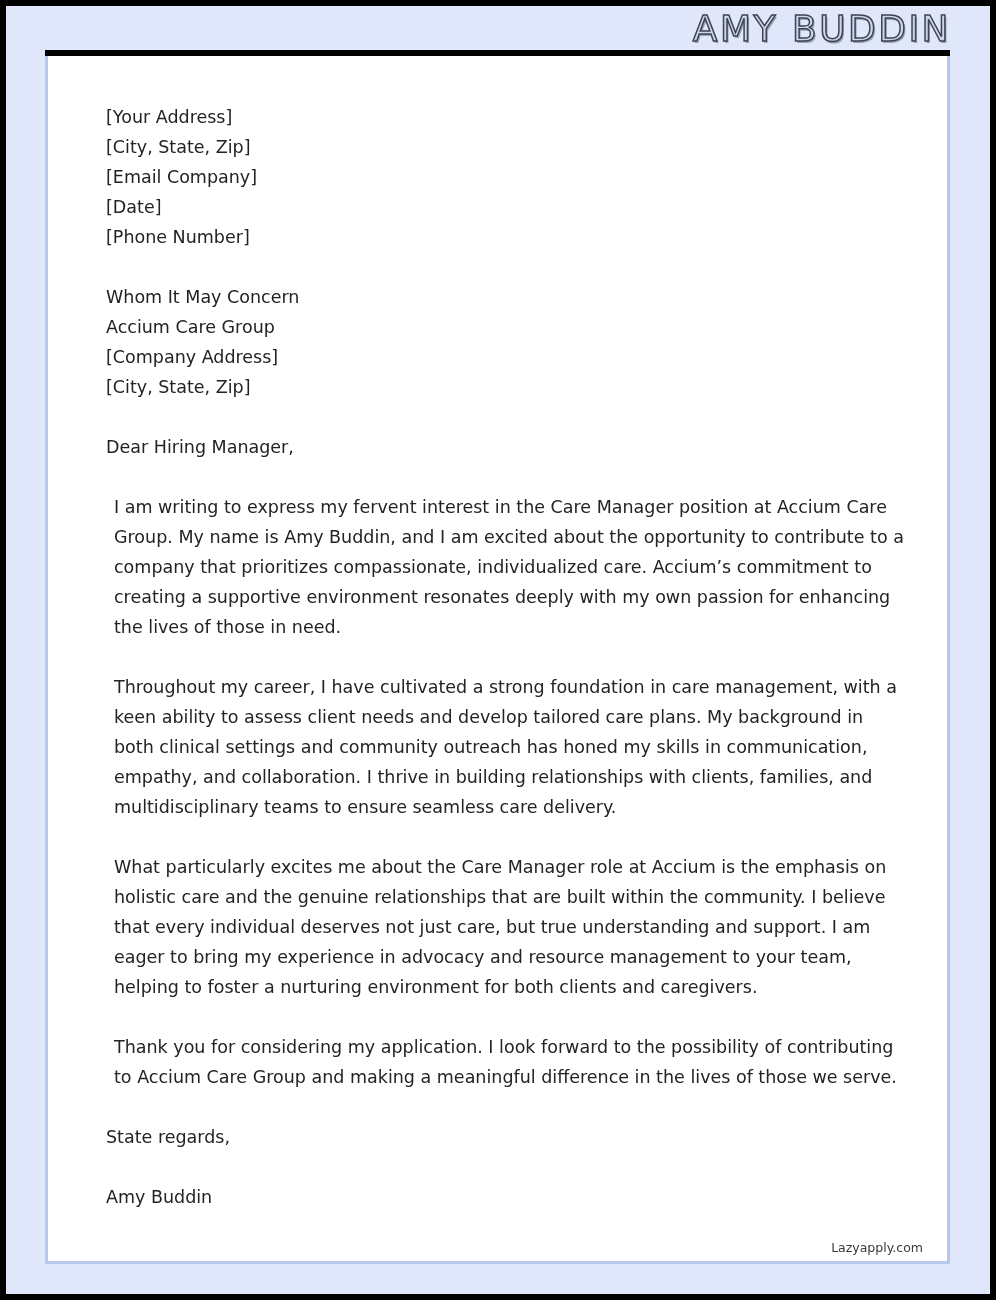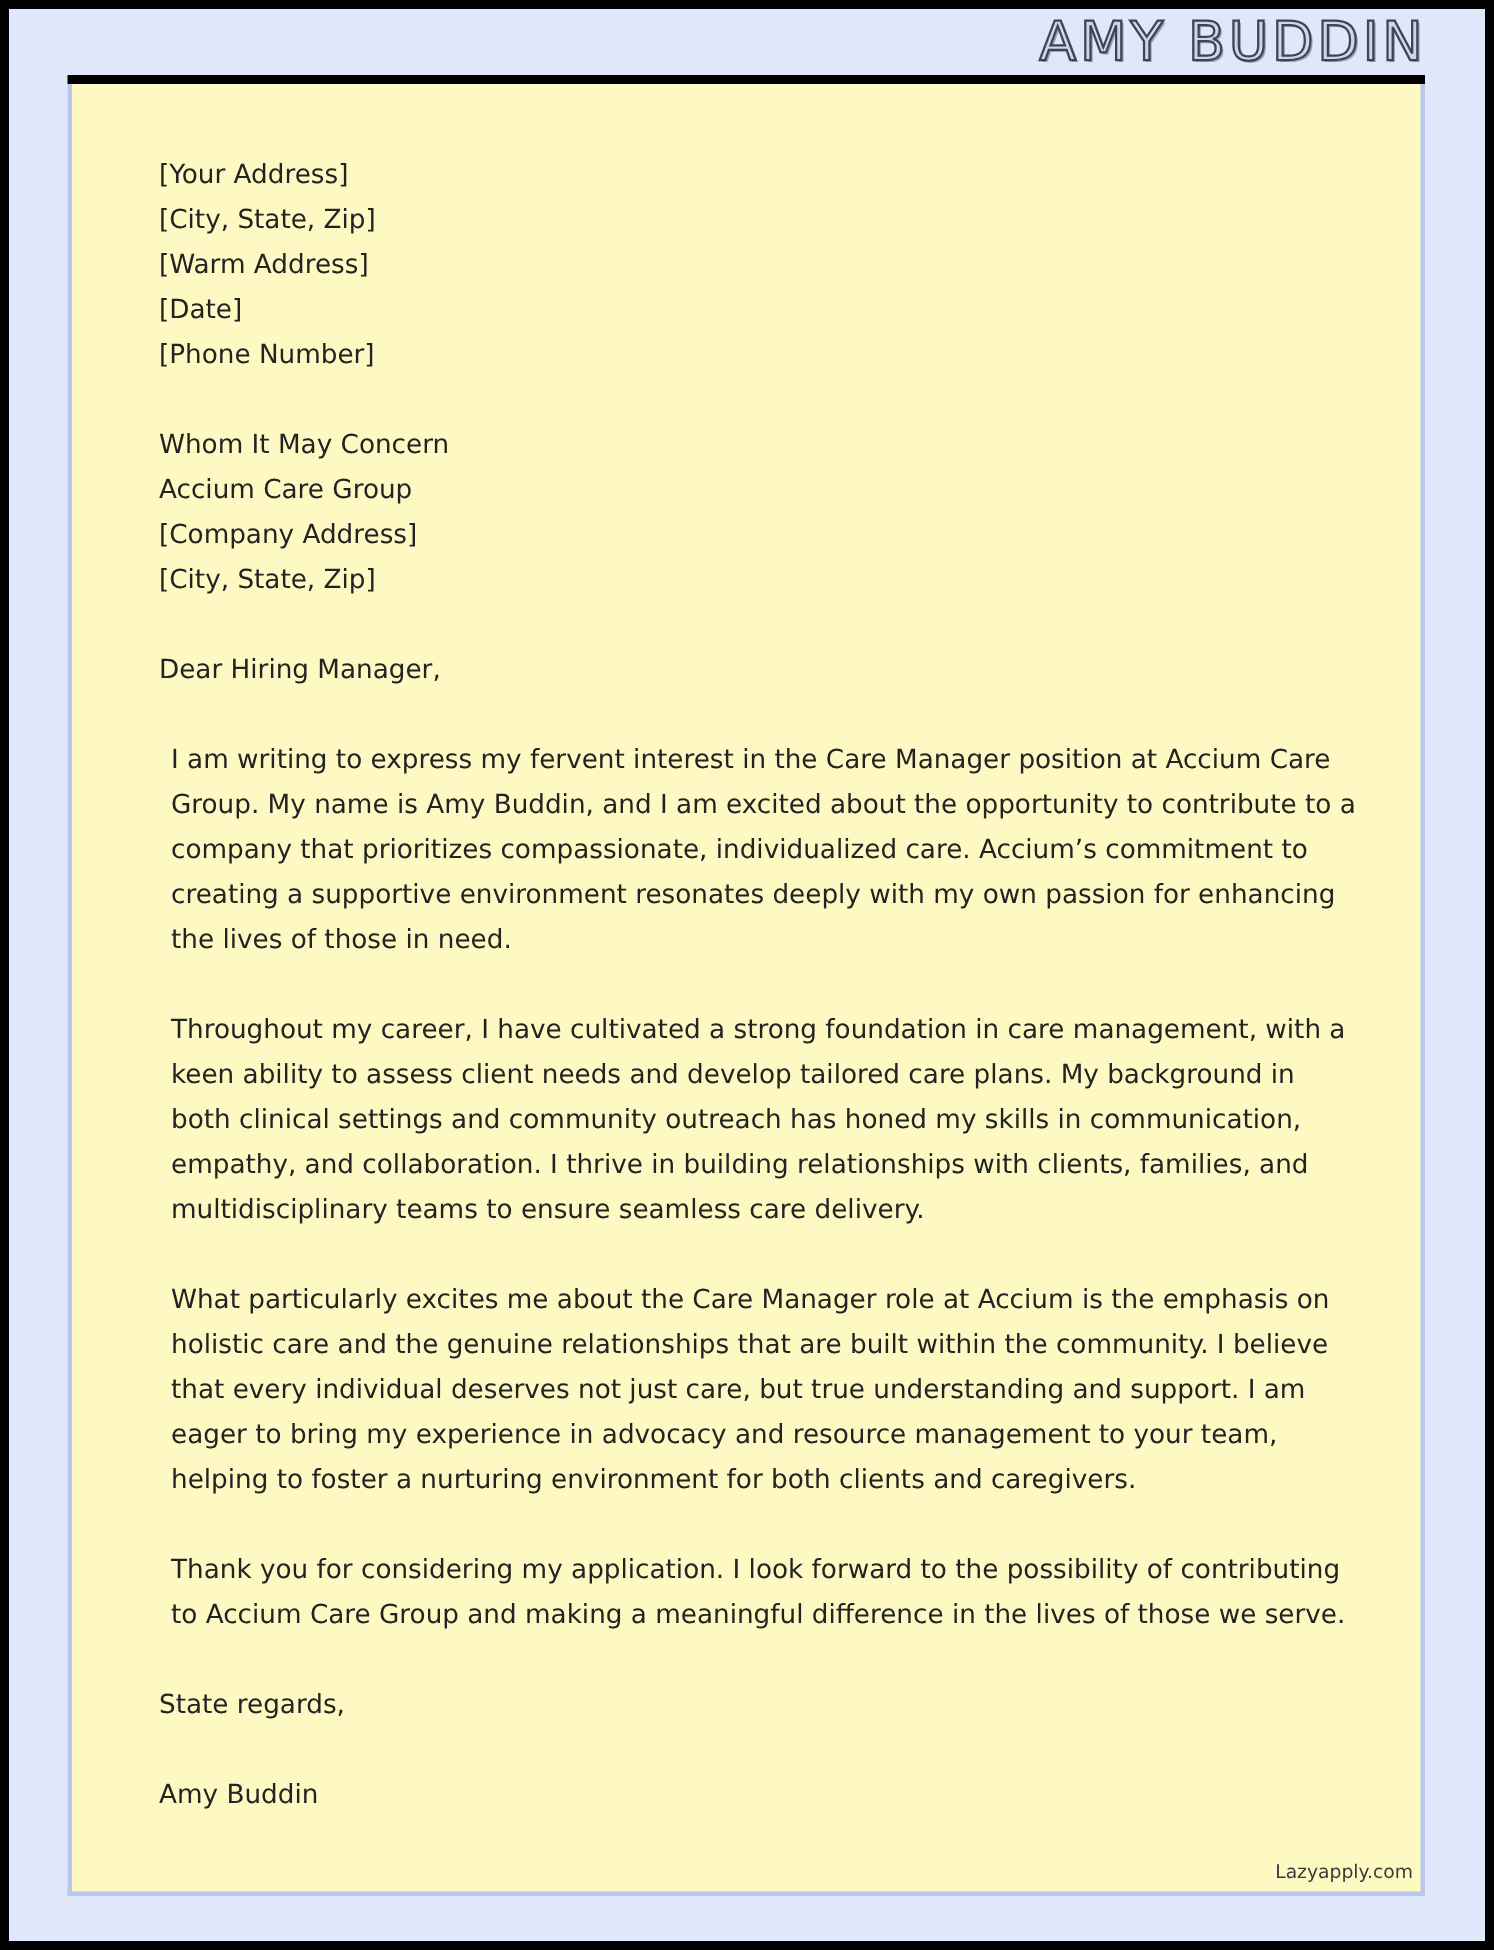--- a/index.html
+++ b/index.html
@@ -58,21 +58,21 @@
     background: #000000;
   }
 
   
   .letter-card {
     position: absolute;
     left: 39px;
     top: 50px;
     width: 905px;
     height: 1208px;
-    background: #fef9c3;
+    background: #ffffff;
     border-left: 3px solid #b6c8ee;
     border-right: 3px solid #b6c8ee;
     border-bottom: 3px solid #b6c8ee;
     box-sizing: border-box;
   }
 
   .letter-body {
     position: absolute;
     left: 58px;
     top: 46px;
@@ -114,21 +114,21 @@
   }
 
   .sig-date {
     font-size: 17.5px;
     line-height: 30px;
     color: #2186e0;
   }
 
   .footer-brand {
     position: absolute;
-    right: 5px;
+    right: 24px;
     bottom: 6px;
     font-size: 12.5px;
     color: #3a3a3a;
   }
 </style>
 </head>
 <body>
 
 <div class="page-frame">
 
@@ -138,21 +138,21 @@
 
   <div class="header-rule"></div>
 
   <div class="letter-card">
 
     <div class="letter-body">
 
       <div class="addr-block">
         <div class="addr-line">[Your Address]</div>
         <div class="addr-line">[City, State, Zip]</div>
-        <div class="addr-line">[Warm Address]</div>
+        <div class="addr-line">[Email Company]</div>
         <div class="addr-line">[Date]</div>
         <div class="addr-line">[Phone Number]</div>
       </div>
 
       <div class="addr-block">
         <div class="addr-line">Whom It May Concern</div>
         <div class="addr-line">Accium Care Group</div>
         <div class="addr-line">[Company Address]</div>
         <div class="addr-line">[City, State, Zip]</div>
       </div>

